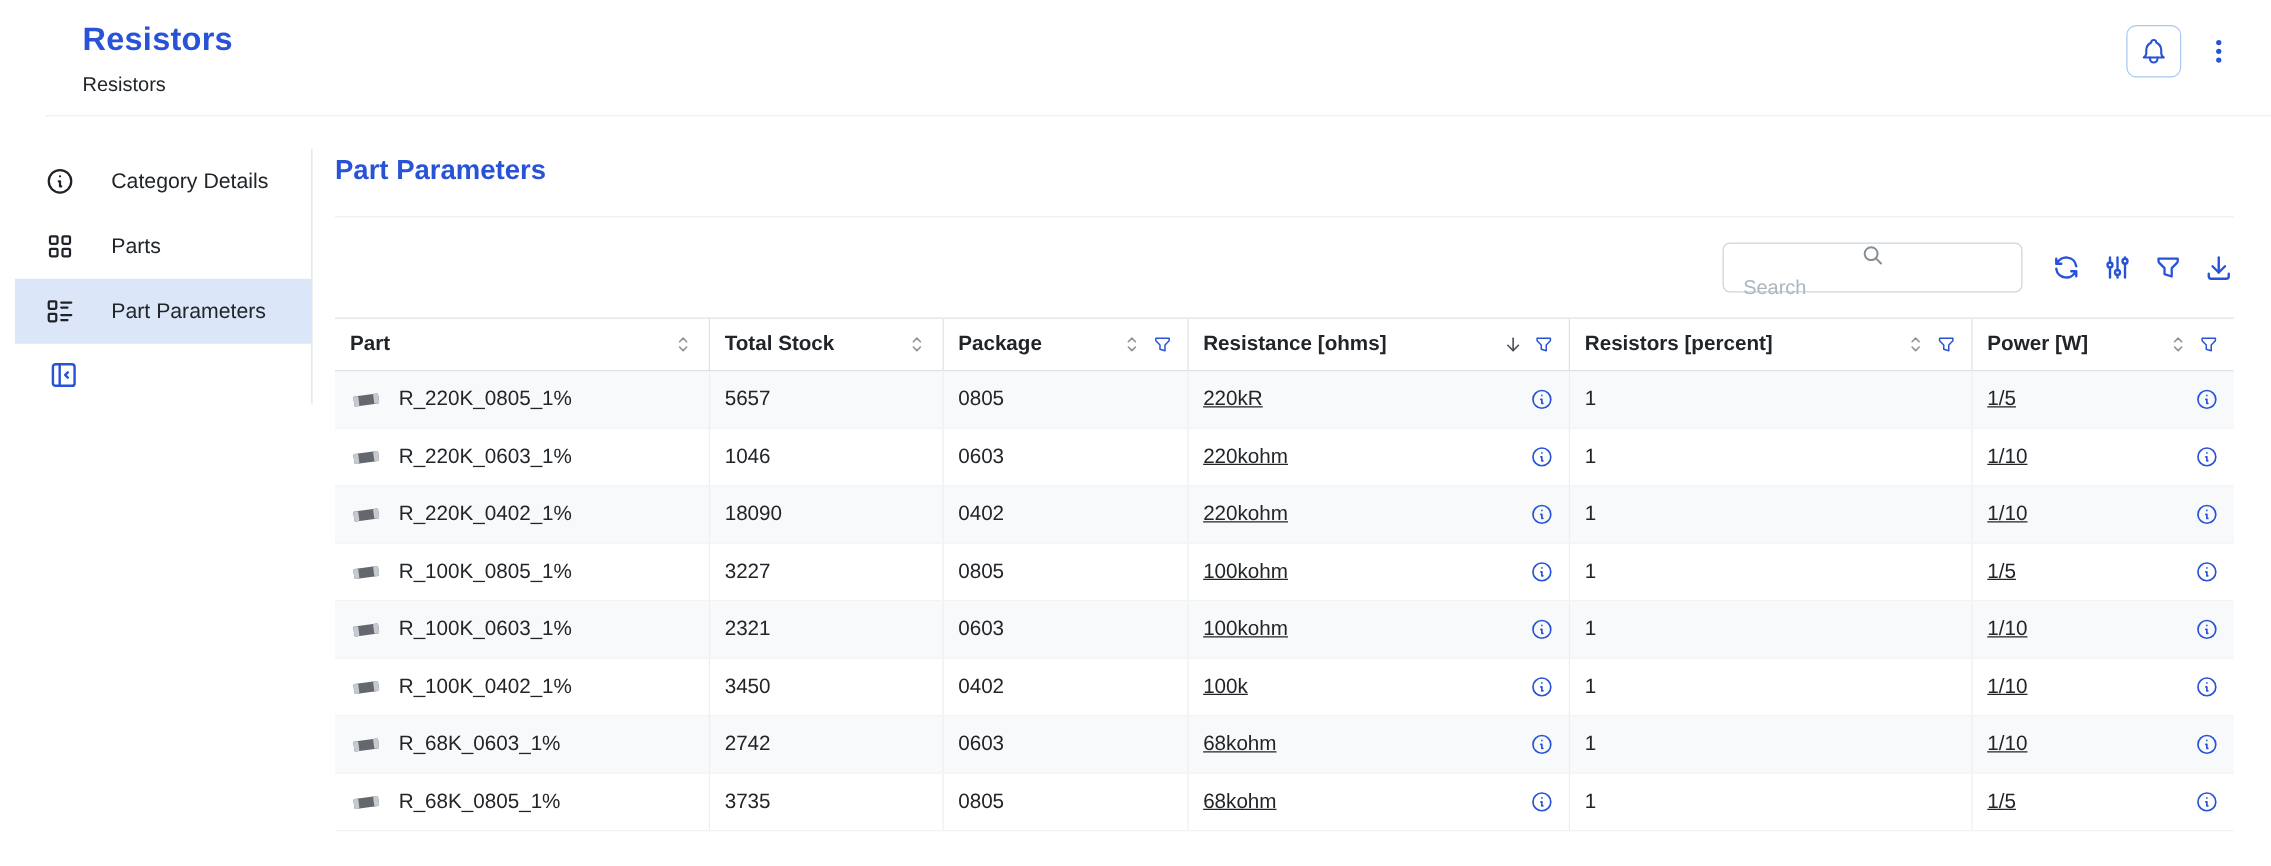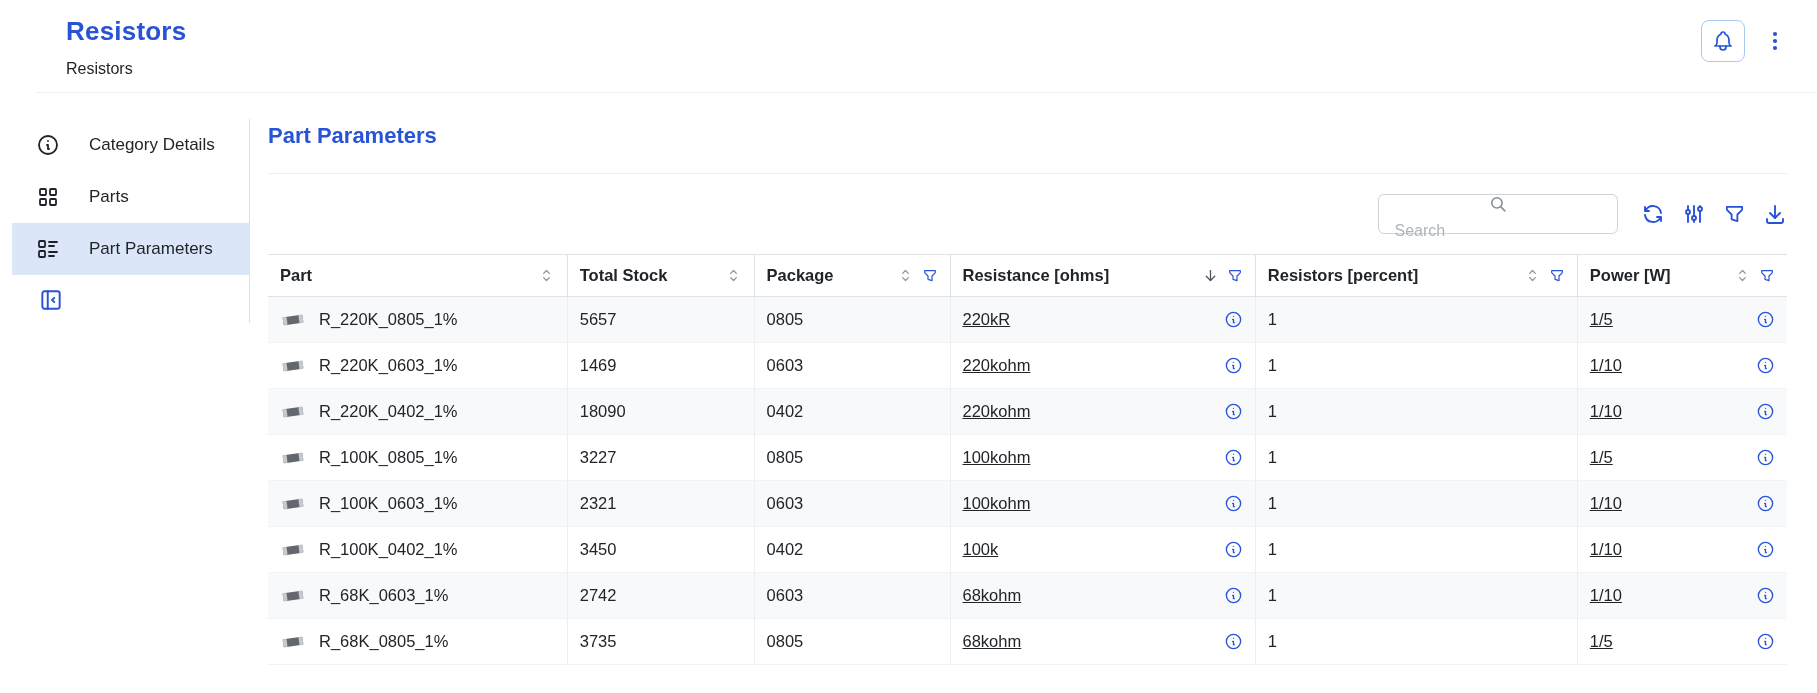--- a/index.html
+++ b/index.html
@@ -318,21 +318,21 @@
             <svg width="26" height="16" viewBox="0 0 26 16">
               <g transform="rotate(-8 13 8)">
                 <rect x="3" y="4" width="20" height="8" rx="1" fill="#63686f"></rect>
                 <rect x="3" y="4" width="4" height="8" rx="1" fill="#c6c9ce"></rect>
                 <rect x="19" y="4" width="4" height="8" rx="1" fill="#c6c9ce"></rect>
               </g>
             </svg>
             <span>R_220K_0603_1%</span>
           </span>
         </td>
-        <td>1469</td>
+        <td>1046</td>
         <td>0603</td>
         <td>
           <span class="cell-flex">
             <span>220kohm</span>
             <svg width="19" height="19" viewBox="0 0 24 24" stroke="#2953d6" stroke-width="1.7">
                   <use href="#i-info"></use>
                 </svg>
           </span>
         </td>
         <td>1</td>

